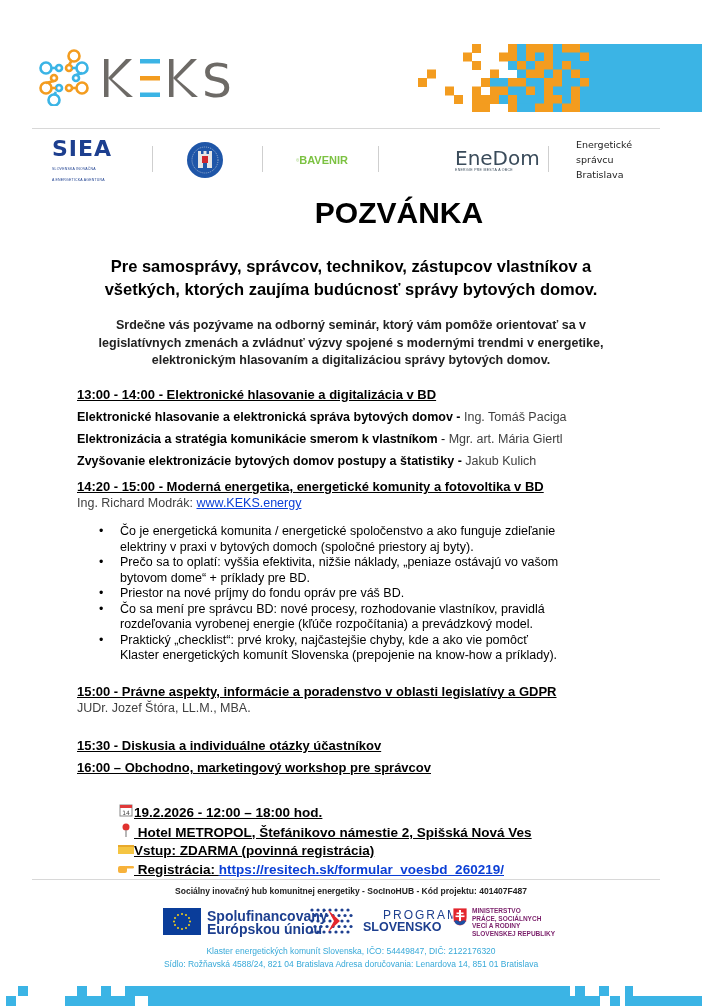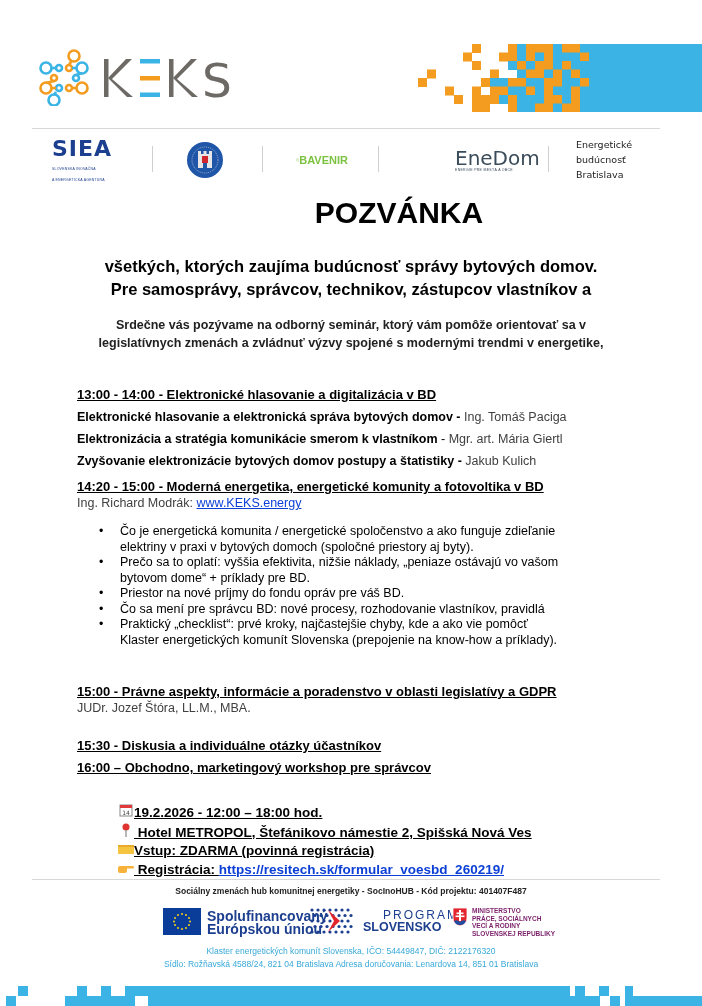--- a/index.html
+++ b/index.html
@@ -228,32 +228,33 @@
     <path d="M3,13 A8,8 0 0 0 19,13" fill="none" stroke="#5b9b3d" stroke-width="3.5" stroke-dasharray="3 1.5"></path>
   </svg>
   <div style="display:flex;flex-direction:column;margin-left:2px;">
     <div class="enedom-text">EneDom</div>
     <div class="enedom-sub">ENERGIE PRE MESTÁ A OBCE</div>
   </div>
 </div>
 <div class="abs vsep" style="left:548px;"></div>
 <div class="abs partner" style="left:576px;width:80px;flex-direction:column;align-items:flex-start;">
   <div class="ed-text">Energetické</div>
-  <div class="ed-text">budúcnosť</div>
+  <div class="ed-text">správcu</div>
   <div class="ed-text">Bratislava</div>
 </div>
 
 <div id="title" class="abs">POZVÁNKA</div>
 <div id="subtitle" class="abs">
+  <div>Pre samosprávy, správcov, technikov, zástupcov vlastníkov a</div>
   <div>všetkých, ktorých zaujíma budúcnosť správy bytových domov.</div>
-  <div>Pre samosprávy, správcov, technikov, zástupcov vlastníkov a</div>
 </div>
 <div id="intro" class="abs">
   <div>Srdečne vás pozývame na odborný seminár, ktorý vám pomôže orientovať sa v</div>
   <div>legislatívnych zmenách a zvládnuť výzvy spojené s modernými trendmi v energetike,</div>
+  <div>elektronickým hlasovaním a digitalizáciou správy bytových domov.</div>
 </div>
 
 <div class="abs prog" style="top:387px;">
   <div class="sec-h">13:00 - 14:00 - Elektronické hlasovanie a digitalizácia v BD</div>
   <div style="margin-top:6px;">
     <span class="talk-title">Elektronické hlasovanie a elektronická správa bytových domov</span><span class="talk-title"> - </span><span class="speaker">Ing. Tomáš Paciga</span>
   </div>
   <div style="margin-top:6px;">
     <span class="talk-title">Elektronizácia a stratégia komunikácie smerom k vlastníkom</span><span> - </span><span class="speaker">Mgr. art. Mária Giertl</span>
   </div>
@@ -264,21 +265,21 @@
 
 <div class="abs prog" style="top:479px;">
   <div class="sec-h">14:20 - 15:00 - Moderná energetika, energetické komunity a fotovoltika v BD</div>
   <div>
     <span class="speaker">Ing. Richard Modrák: </span><a class="link" href="#">www.KEKS.energy</a>
   </div>
   <ul class="bul" style="margin-top:13px;">
     <li><span class="dot">•</span><span>Čo je energetická komunita / energetické spoločenstvo a ako funguje zdieľanie</span><br><span>elektriny v praxi v bytových domoch (spoločné priestory aj byty).</span></li>
     <li><span class="dot">•</span><span>Prečo sa to oplatí: vyššia efektivita, nižšie náklady, „peniaze ostávajú vo vašom</span><br><span>bytovom dome“ + príklady pre BD.</span></li>
     <li><span class="dot">•</span><span>Priestor na nové príjmy do fondu opráv pre váš BD.</span></li>
-    <li><span class="dot">•</span><span>Čo sa mení pre správcu BD: nové procesy, rozhodovanie vlastníkov, pravidlá</span><br></li>
+    <li><span class="dot">•</span><span>Čo sa mení pre správcu BD: nové procesy, rozhodovanie vlastníkov, pravidlá</span><br><span>rozdeľovania vyrobenej energie (kľúče rozpočítania) a prevádzkový model.</span></li>
     <li><span class="dot">•</span><span>Praktický „checklist“: prvé kroky, najčastejšie chyby, kde a ako vie pomôcť</span><br><span>Klaster energetických komunít Slovenska (prepojenie na know-how a príklady).</span></li>
   </ul>
 </div>
 
 <div class="abs prog" style="top:684px;">
   <div class="sec-h">15:00 - Právne aspekty, informácie a poradenstvo v oblasti legislatívy a GDPR</div>
   <div class="speaker">JUDr. Jozef Štóra, LL.M., MBA.</div>
 </div>
 <div class="abs prog" style="top:738px;">
   <div class="sec-h">15:30 - Diskusia a individuálne otázky účastníkov</div>
@@ -317,21 +318,21 @@
     <span class="emoji">
       <svg width="16" height="12" viewBox="0 0 16 12">
           <rect x="0" y="4" width="9" height="7" rx="2" fill="#f7b23b"></rect>
           <rect x="7" y="4" width="9" height="2.6" rx="1.3" fill="#f7b23b"></rect>
         </svg>
     </span><span> Registrácia: </span><a class="link" href="#">https://resitech.sk/formular_voesbd_260219/</a>
   </div>
 </div>
 
 <div id="footer-rule" class="abs rule"></div>
-<div id="footer-proj" class="abs">Sociálny zmenách hub komunitnej energetiky - SocInoHUB - Kód projektu: 401407F487</div>
+<div id="footer-proj" class="abs">Sociálny inovačný hub komunitnej energetiky - SocInoHUB - Kód projektu: 401407F487</div>
 
 <div id="eu-flag" class="abs">
   <svg width="38" height="27" viewBox="0 0 38 27">
     <g fill="#f7d117">
       <circle cx="19" cy="6" r="1"></circle>
         <circle cx="23" cy="7" r="1"></circle>
         <circle cx="26" cy="10" r="1"></circle>
         <circle cx="27" cy="13.5" r="1"></circle>
       <circle cx="26" cy="17" r="1"></circle>
         <circle cx="23" cy="20" r="1"></circle>

